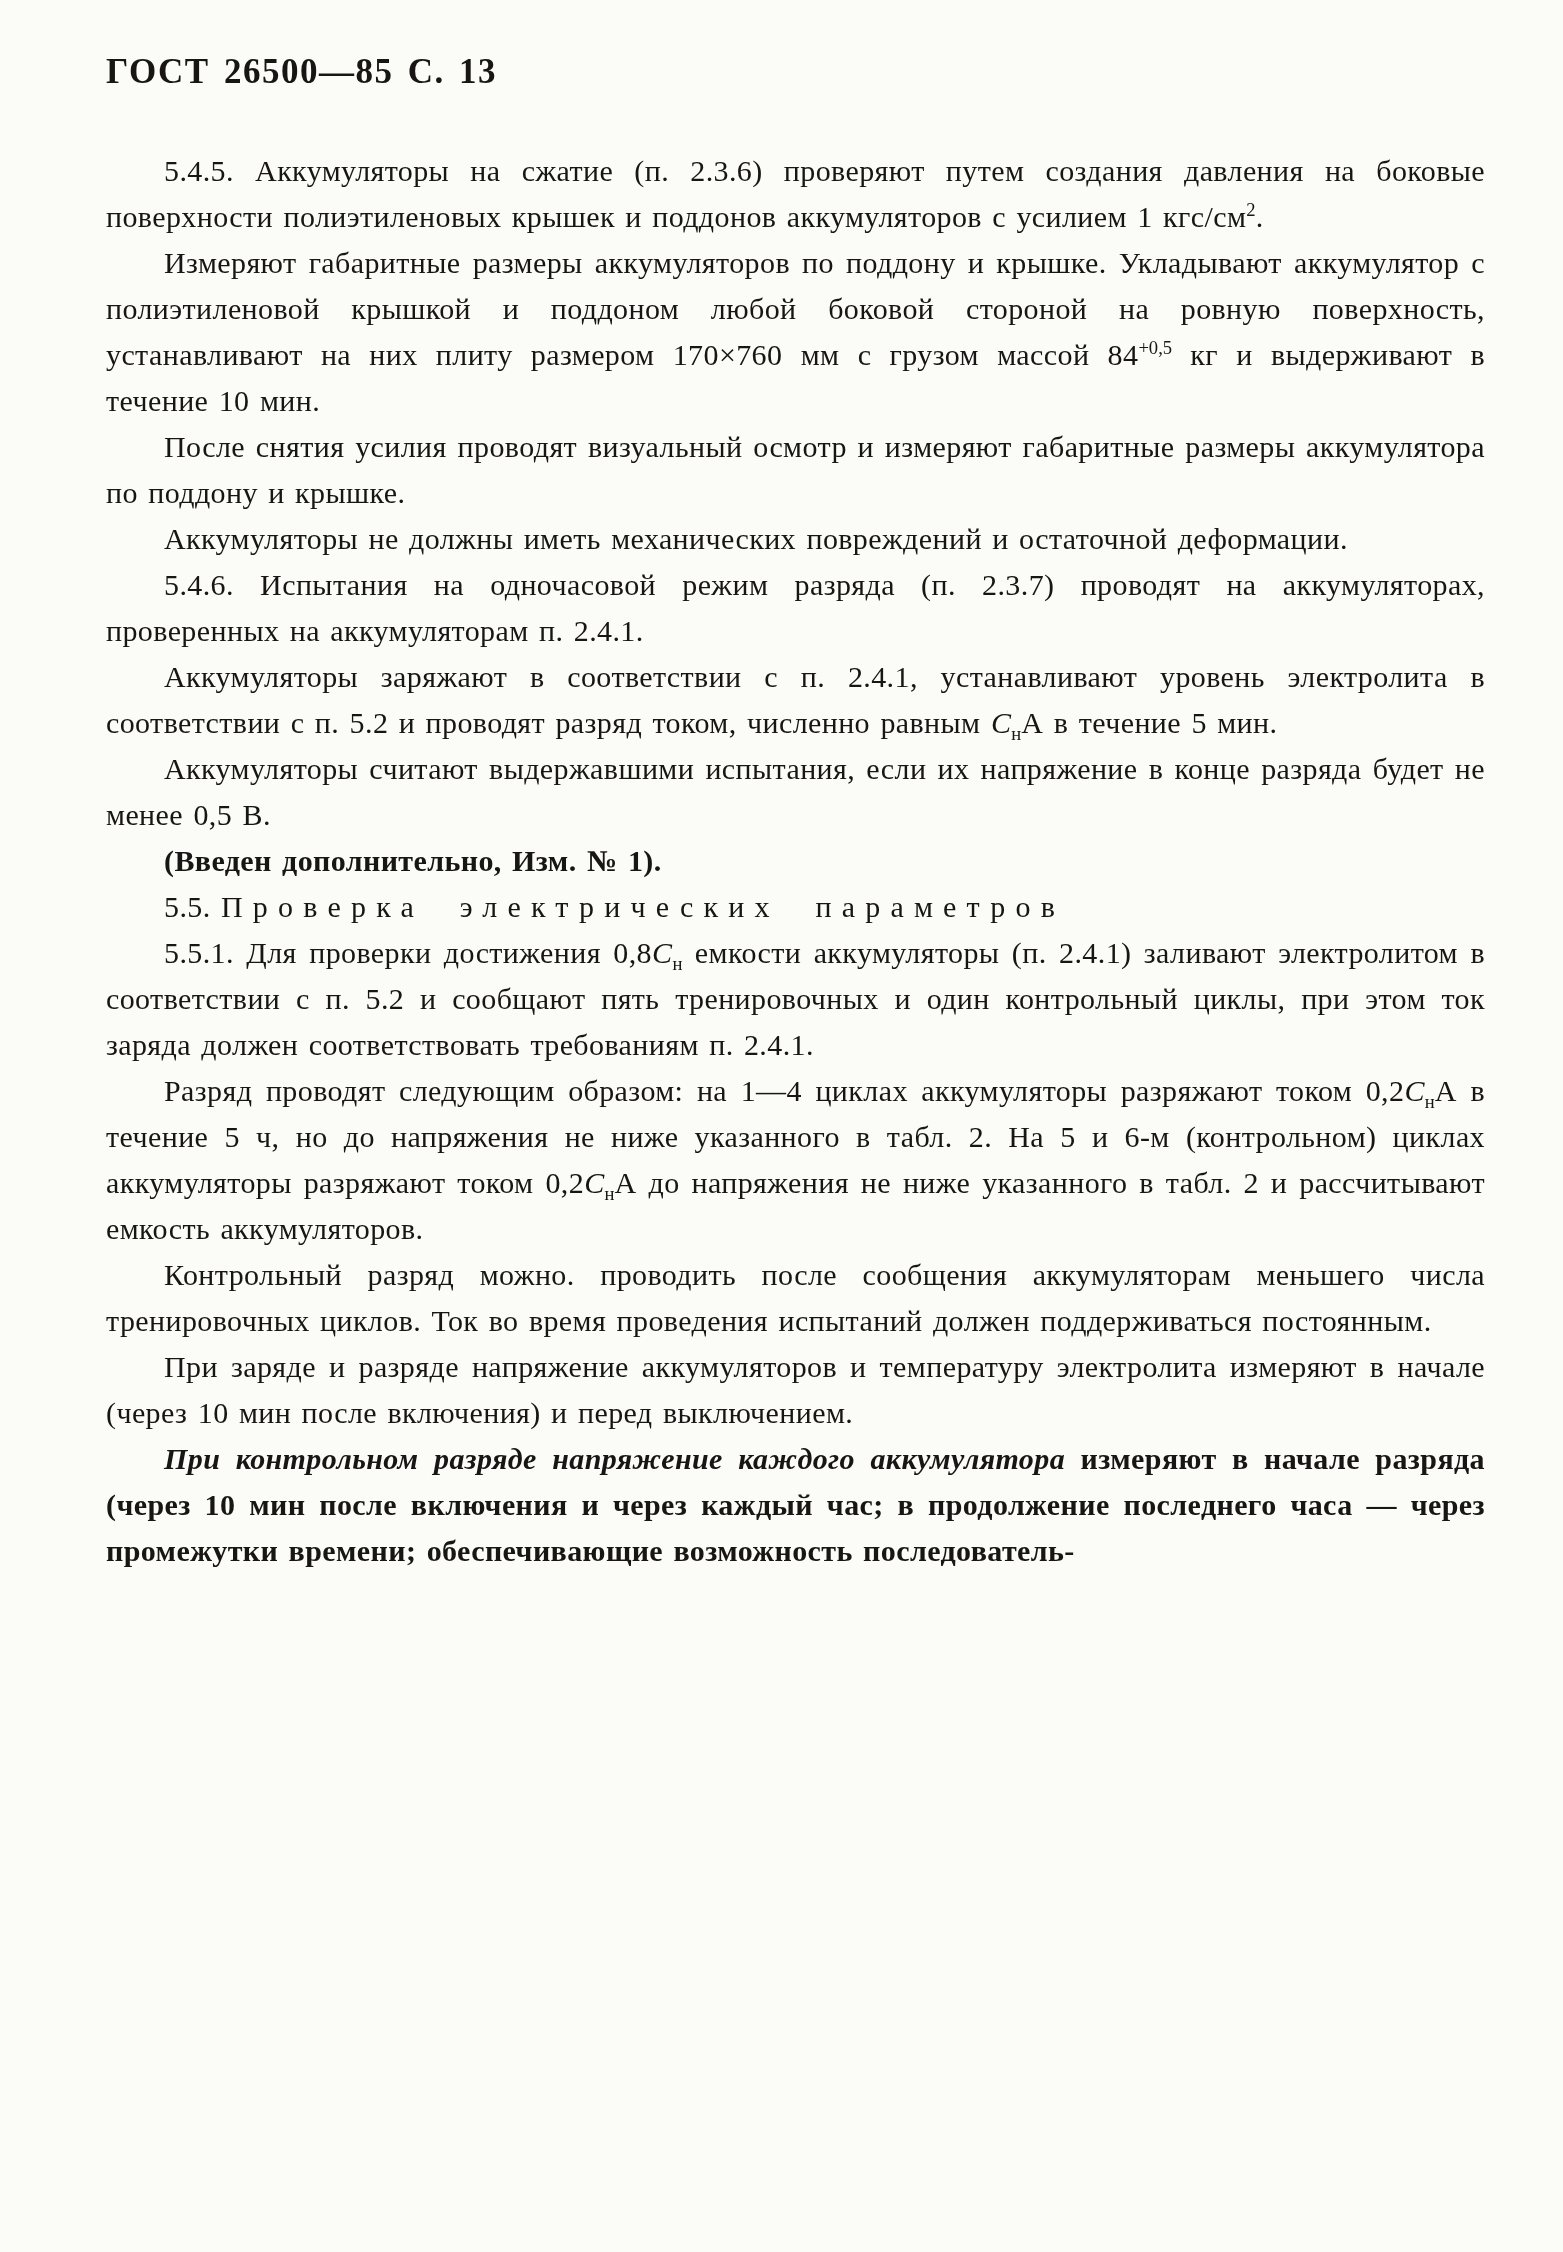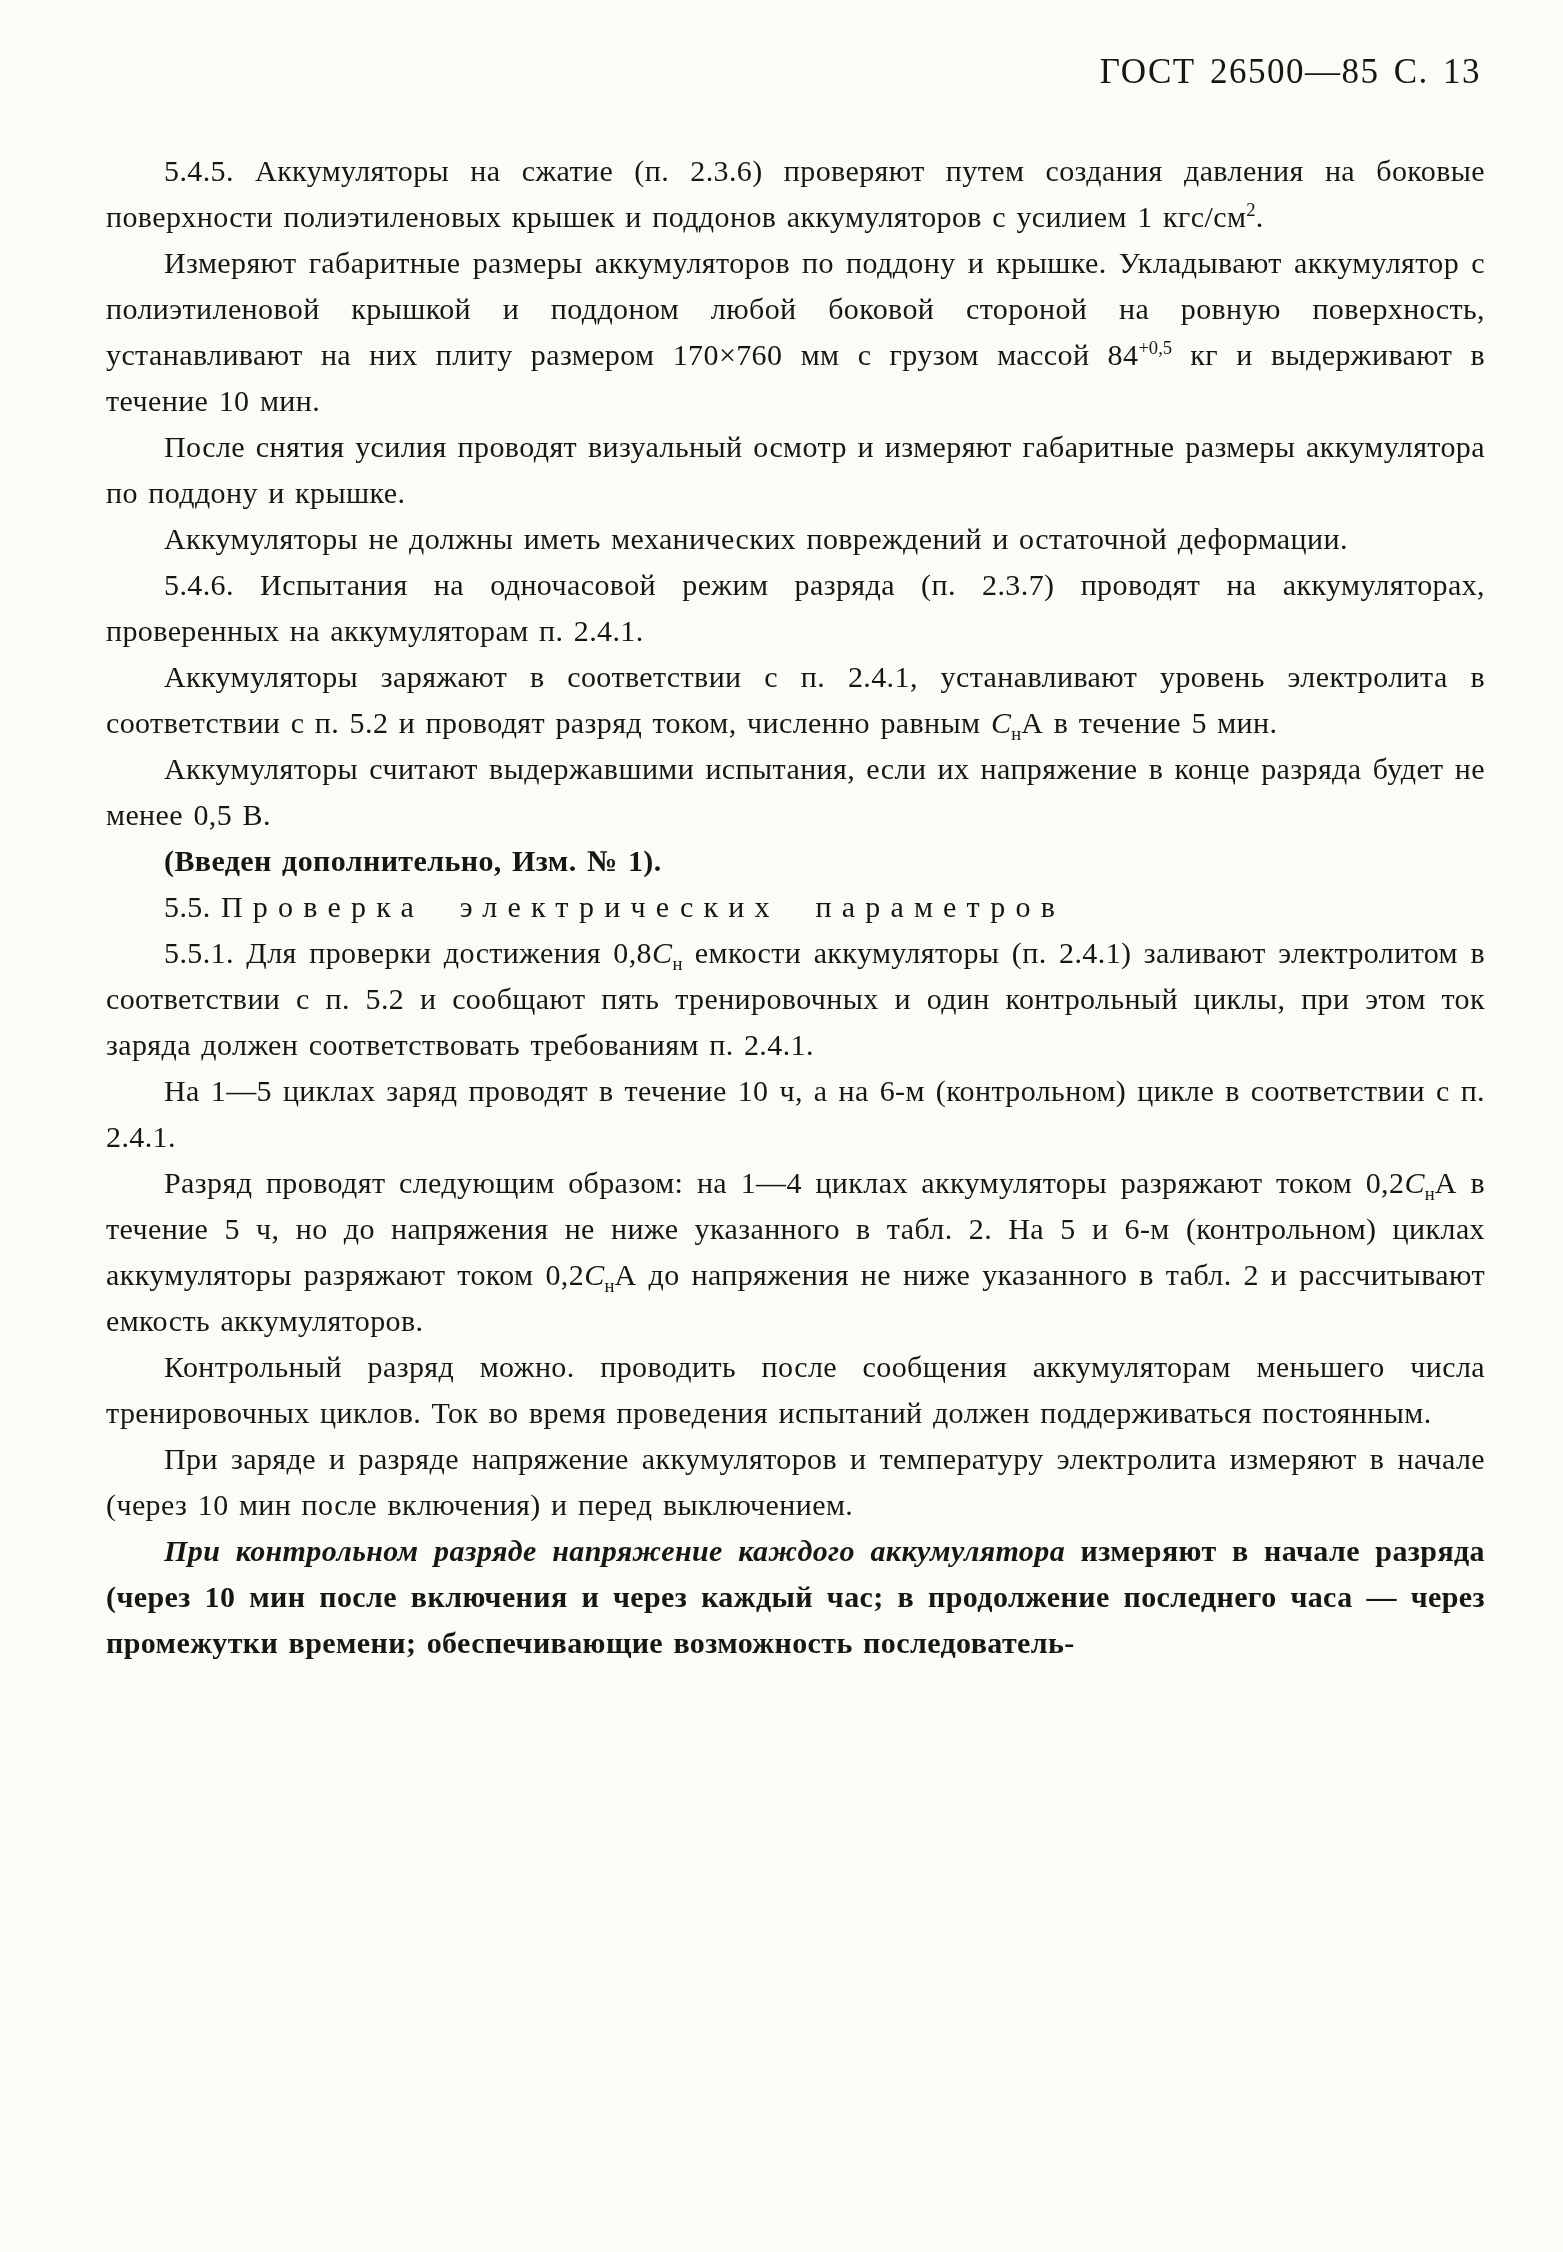--- a/index.html
+++ b/index.html
@@ -13,22 +13,21 @@
     height: 2252px;
     margin: 0 auto;
     background: #fbfbf8;
     box-sizing: border-box;
     padding: 52px 78px 30px 106px;
     font-family: "Liberation Serif", "DejaVu Serif", serif;
     color: #181614;
     overflow: hidden;
   }
   .page-header {
-    text-align: right;
-    font-weight: normal;
+    font-weight: bold;
     font-size: 35px;
     letter-spacing: 1.5px;
     word-spacing: 4px;
     padding-right: 4px;
     margin-bottom: 56px;
     white-space: nowrap;
   }
   .document-body {
     font-size: 30px;
     line-height: 46px;
@@ -72,19 +71,18 @@
       <p class="para"><span>5.4.5. Аккумуляторы на сжатие (п. 2.3.6) проверяют путем создания давления на боковые поверхности полиэтиленовых крышек и поддонов аккумуляторов с усилием 1 кгс/см</span><sup>2</sup><span>.</span></p>
       <p class="para"><span>Измеряют габаритные размеры аккумуляторов по поддону и крышке. Укладывают аккумулятор с полиэтиленовой крышкой и поддоном любой боковой стороной на ровную поверхность, устанавливают на них плиту размером 170×760 мм с грузом массой 84</span><sup>+0,5</sup><span> кг и выдерживают в течение 10 мин.</span></p>
       <p class="para"><span>После снятия усилия проводят визуальный осмотр и измеряют габаритные размеры аккумулятора по поддону и крышке.</span></p>
       <p class="para"><span>Аккумуляторы не должны иметь механических повреждений и остаточной деформации.</span></p>
       <p class="para"><span>5.4.6. Испытания на одночасовой режим разряда (п. 2.3.7) проводят на аккумуляторах, проверенных на аккумуляторам п. 2.4.1.</span></p>
       <p class="para"><span>Аккумуляторы заряжают в соответствии с п. 2.4.1, устанавливают уровень электролита в соответствии с п. 5.2 и проводят разряд током, численно равным </span><span class="run-i">С</span><sub>н</sub><span>А в течение 5 мин.</span></p>
       <p class="para"><span>Аккумуляторы считают выдержавшими испытания, если их напряжение в конце разряда будет не менее 0,5 В.</span></p>
       <p class="para bold"><span>(Введен дополнительно, Изм. № 1).</span></p>
       <p class="para"><span>5.5. </span><span class="run-sp">Проверка электрических параметров</span></p>
       <p class="para"><span>5.5.1. Для проверки достижения 0,8</span><span class="run-i">С</span><sub>н</sub><span> емкости аккумуляторы (п. 2.4.1) заливают электролитом в соответствии с п. 5.2 и сообщают пять тренировочных и один контрольный циклы, при этом ток заряда должен соответствовать требованиям п. 2.4.1.</span></p>
-      <p class="para"><span>На 1—5 циклах заряд проводят в течение 10 ч, а на 6-м (контрольном) цикле в соответствии с п. 2.4.1.</span></p>
       <p class="para"><span>Разряд проводят следующим образом: на 1—4 циклах аккумуляторы разряжают током 0,2</span><span class="run-i">С</span><sub>н</sub><span>А в течение 5 ч, но до напряжения не ниже указанного в табл. 2. На 5 и 6-м (контрольном) циклах аккумуляторы разряжают током 0,2</span><span class="run-i">С</span><sub>н</sub><span>А до напряжения не ниже указанного в табл. 2 и рассчитывают емкость аккумуляторов.</span></p>
       <p class="para"><span>Контрольный разряд можно. проводить после сообщения аккумуляторам меньшего числа тренировочных циклов. Ток во время проведения испытаний должен поддерживаться постоянным.</span></p>
       <p class="para"><span>При заряде и разряде напряжение аккумуляторов и температуру электролита измеряют в начале (через 10 мин после включения) и перед выключением.</span></p>
       <p class="para bold"><span class="run-i">При контрольном разряде напряжение каждого аккумулятора </span><span>измеряют в начале разряда (через 10 мин после включения и через каждый час; в продолжение последнего часа — через промежутки времени; обеспечивающие возможность последователь-</span></p>
     </div>
 </div>
 
 </body></html>

